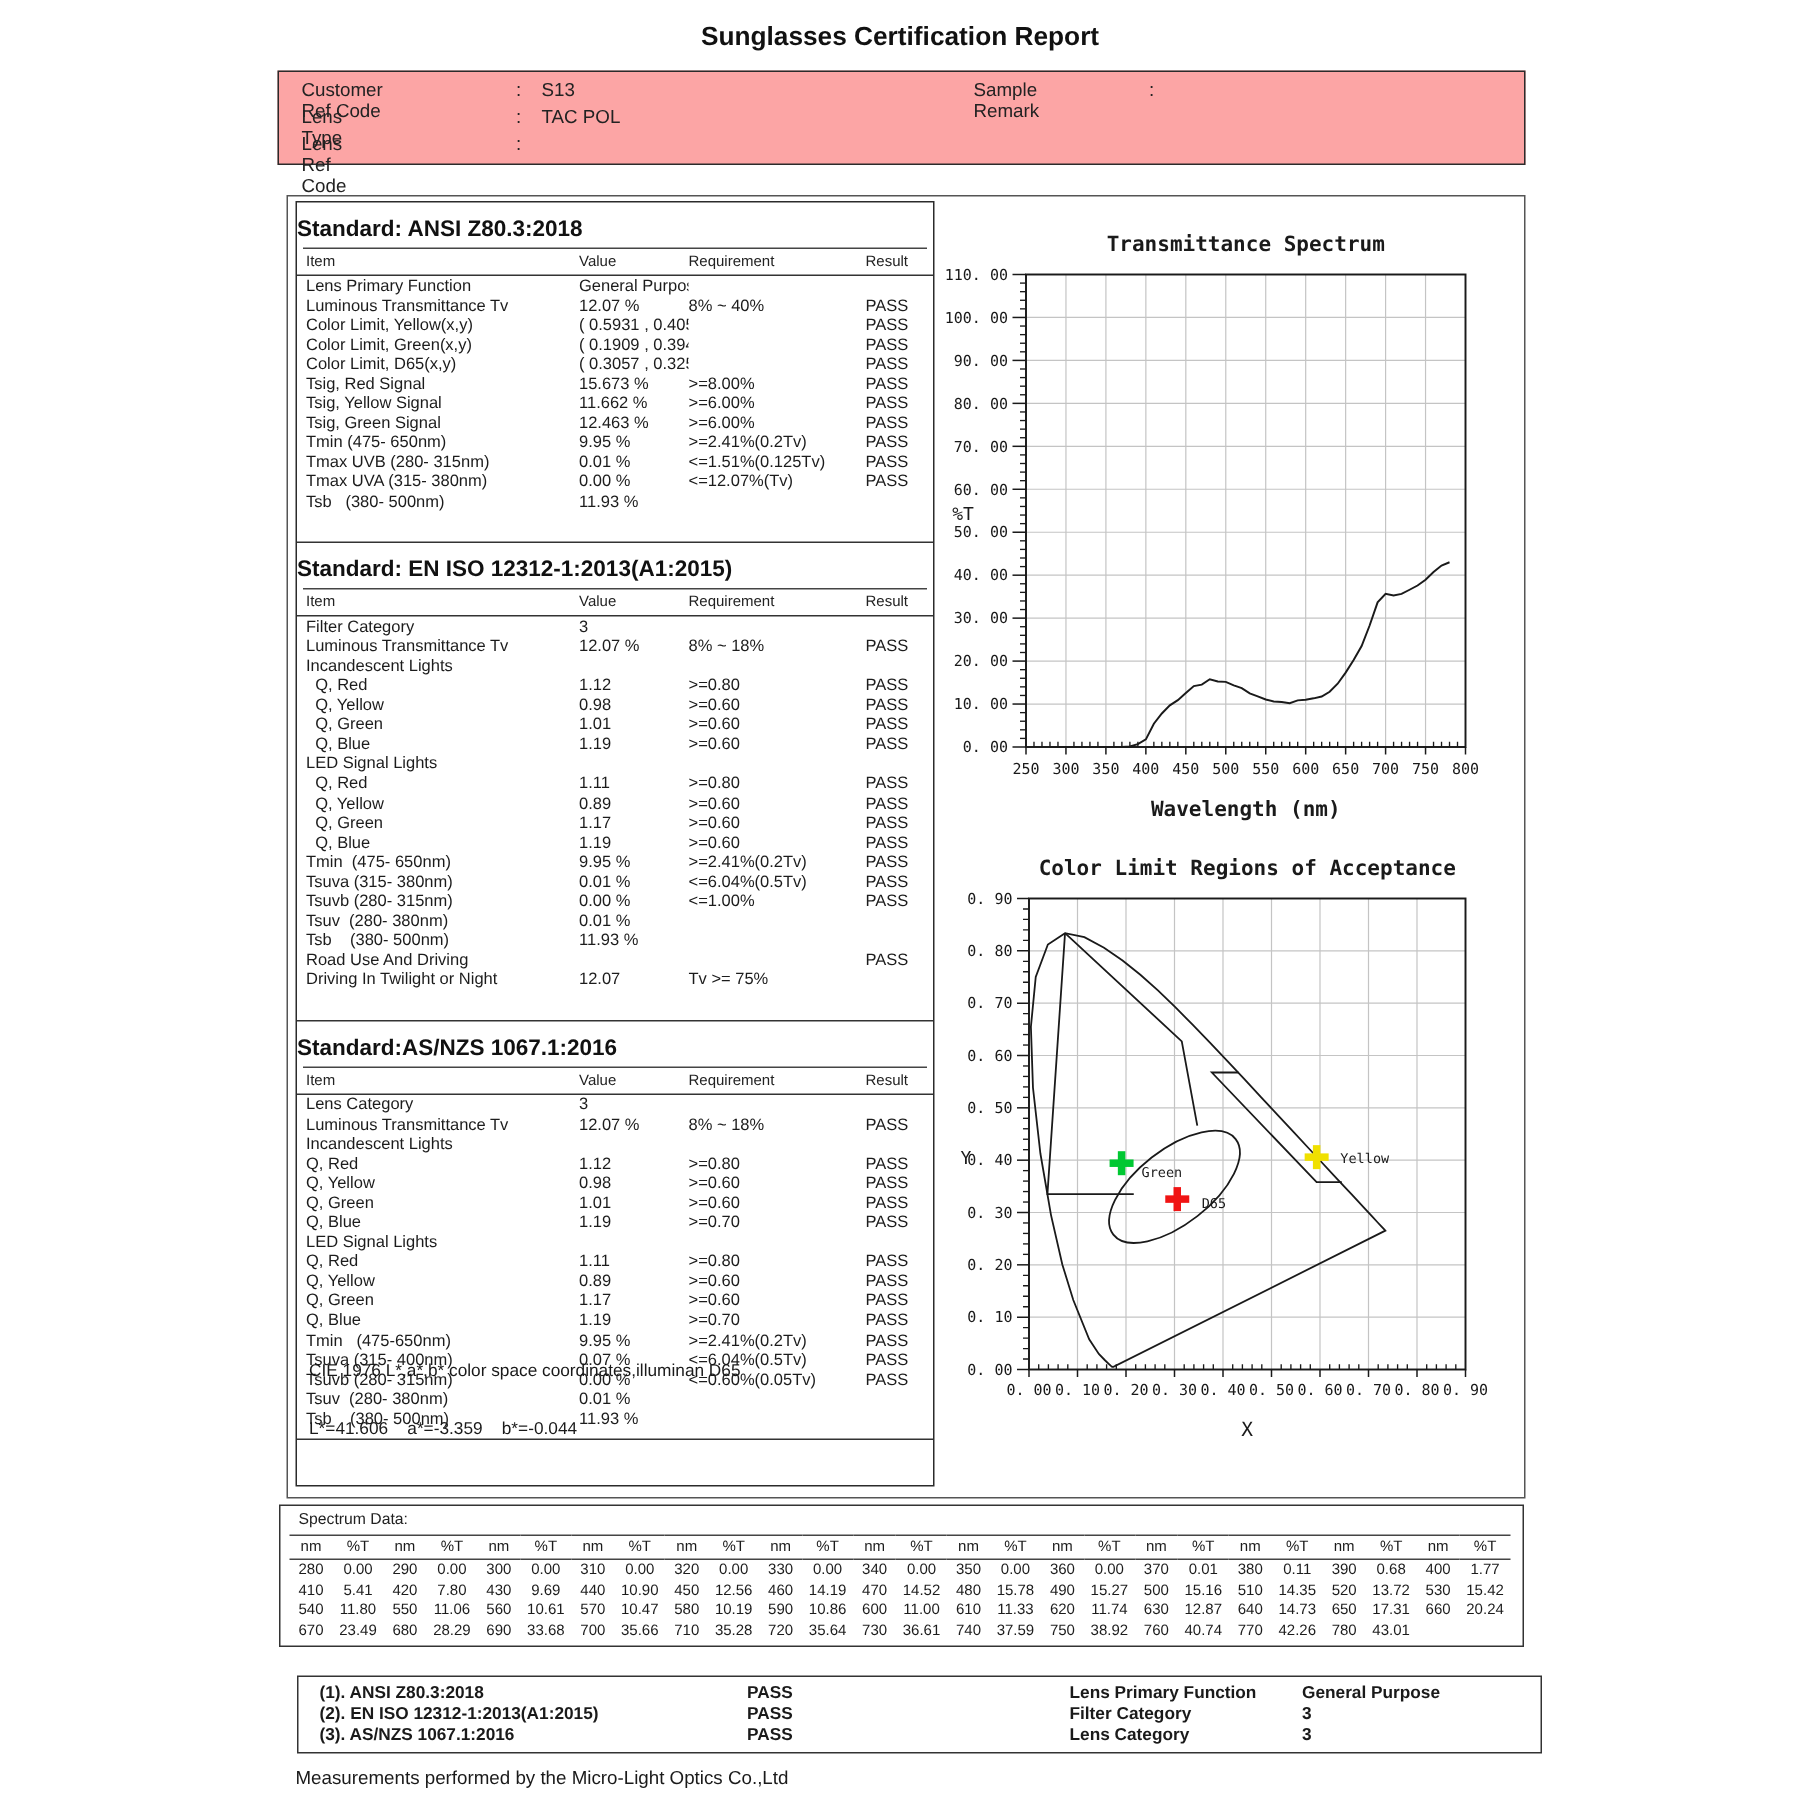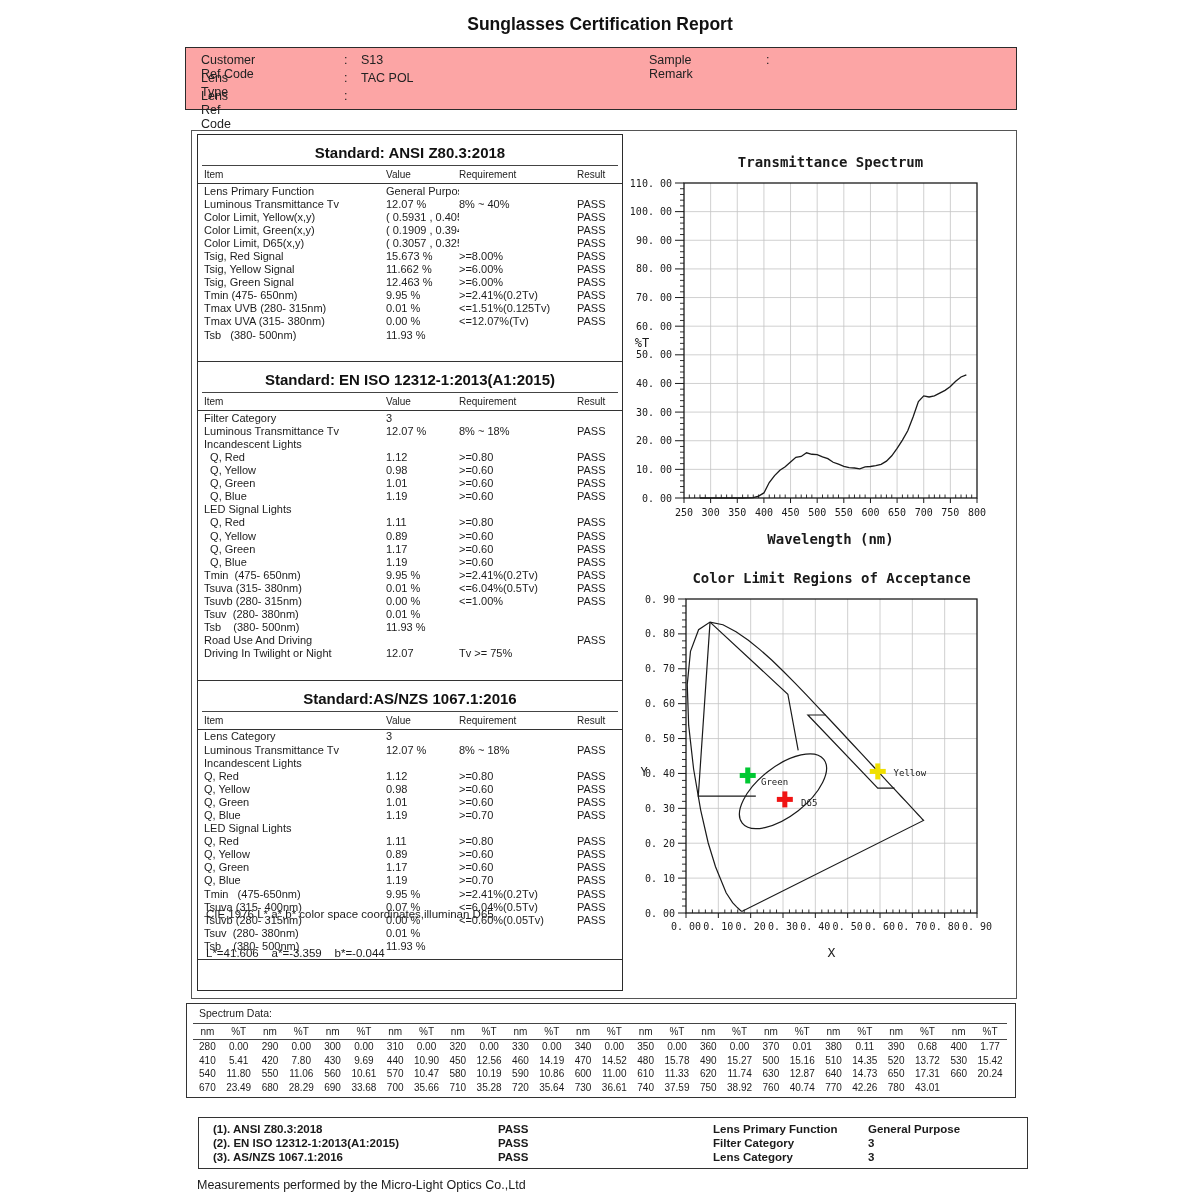--- a/index.html
+++ b/index.html
@@ -13,21 +13,21 @@
   .hdr-row{position:absolute;height:18px;font-size:12.5px;color:#222;}
   .hdr-label{position:absolute;left:15px;}
   .hdr-colon{position:absolute;left:158px;}
   .hdr-value{position:absolute;left:175px;white-space:pre;text-align:center;}
   .hdr-remark-label{position:absolute;left:463px;}
   .hdr-remark-colon{position:absolute;left:580px;}
   
   #main-box{left:191px;top:130px;width:824px;height:867px;border:1px solid #555;}
   #std-panel{position:absolute;left:5px;top:3px;width:426px;height:857px;border:1.5px solid #2b2b2b;box-sizing:border-box;}
   .std-section{padding-top:6px;border-bottom:1.5px solid #333;}
-  .std-title{height:24px;line-height:24px;text-align:center;font-size:15px;font-weight:bold;color:#111;}
+  .std-title{height:24px;line-height:24px;text-align:left;font-size:15px;font-weight:bold;color:#111;}
   .std-underline{border-bottom:1px solid #444;margin:0 4px 0 4px;}
   .std-header{display:grid;grid-template-columns:182px 73px 118px 1fr;padding-left:6px;height:17px;
               align-items:center;font-size:10px;color:#222;border-bottom:1.5px solid #333;}
   .std-row{display:grid;grid-template-columns:182px 73px 118px 1fr;padding-left:6px;height:13.1px;
            align-items:center;font-size:11px;color:#1c1c1c;}
   .std-row span,.std-header span{white-space:pre;overflow:hidden;}
   .std-rows{margin-bottom:20px;}
   .std-section:nth-child(3) .std-rows{margin-bottom:6px;}
   #cie-note{position:absolute;left:8px;bottom:4px;font-size:11.5px;line-height:13px;white-space:pre;}
   

